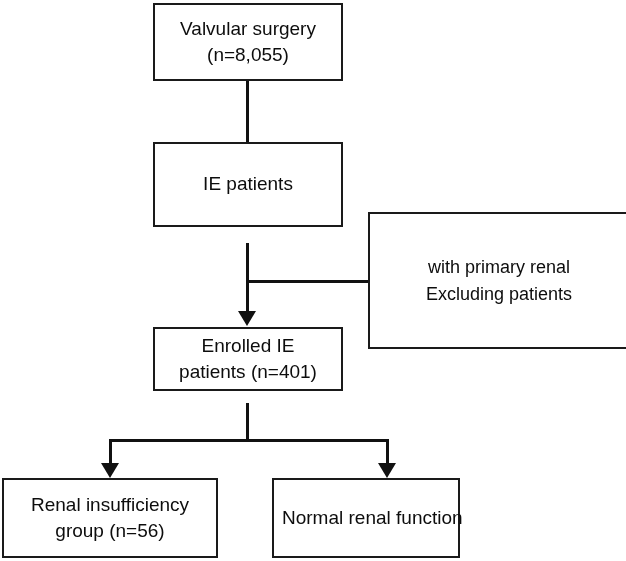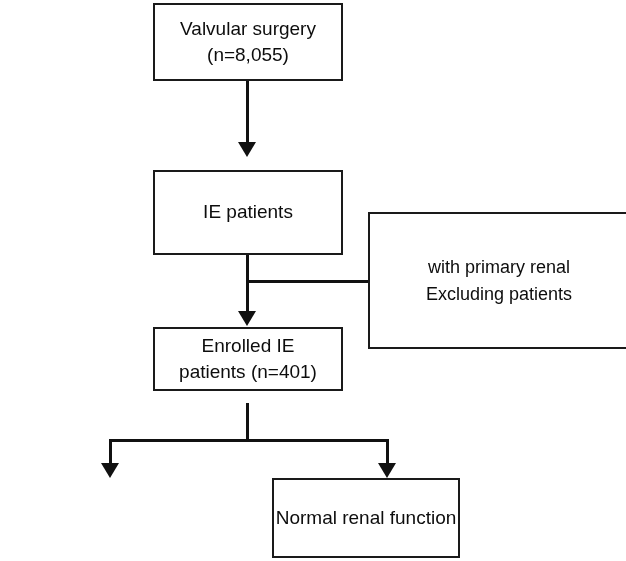--- a/index.html
+++ b/index.html
@@ -18,35 +18,34 @@
     background: #ffffff;
     overflow: hidden;
   }
   .node-box {
     position: absolute;
     box-sizing: border-box;
     border: 2px solid #1a1a1a;
     background: #ffffff;
     display: flex;
     flex-direction: column;
-    align-items: center;
     justify-content: center;
     text-align: center;
     color: #0d0d0d;
     font-size: 19px;
     line-height: 1.38;
     padding: 4px 8px;
   }
   .node-line {
     display: block;
     white-space: nowrap;
   }
   
   #node-valvular  { left: 153px; top: 3px;   width: 190px; height: 78px; }
-  #node-ie        { left: 153px; top: 170px; width: 190px; height: 85px; }
+  #node-ie        { left: 153px; top: 142px; width: 190px; height: 85px; }
   #node-enrolled  { left: 153px; top: 327px; width: 190px; height: 64px; }
   #node-excluded  { left: 368px; top: 212px; width: 262px; height: 137px;
                     font-size: 18px; line-height: 1.45; }
   #node-renal     { left: 2px;   top: 478px; width: 216px; height: 80px; }
   #node-normal    { left: 272px; top: 478px; width: 188px; height: 80px; }
 
   
   .conn {
     position: absolute;
     background: #111111;
@@ -120,18 +119,22 @@
   <div class="node-box" id="node-excluded">
     <span class="node-line">with primary renal</span>
     <span class="node-line">Excluding patients</span>
   </div>
 
   <div class="node-box" id="node-enrolled">
     <span class="node-line">Enrolled IE</span>
     <span class="node-line">patients (n=401)</span>
   </div>
 
+  <div class="node-box" id="node-renal">
+    <span class="node-line">Renal insufficiency</span>
+    <span class="node-line">group (n=56)</span>
+  </div>
 
   <div class="node-box" id="node-normal">
     <span class="node-line">Normal renal function</span>
   </div>
 
 </div>
 
 </body></html>

